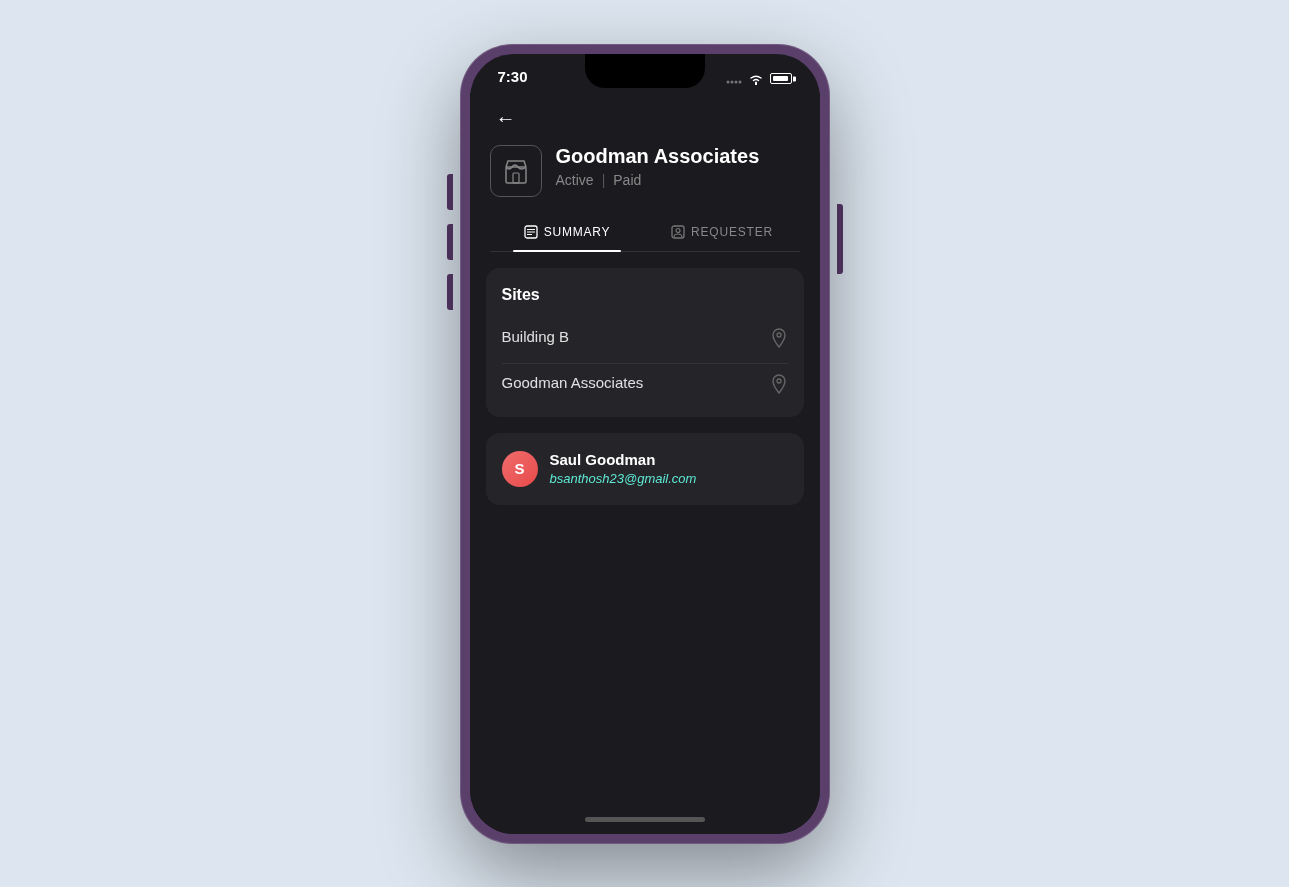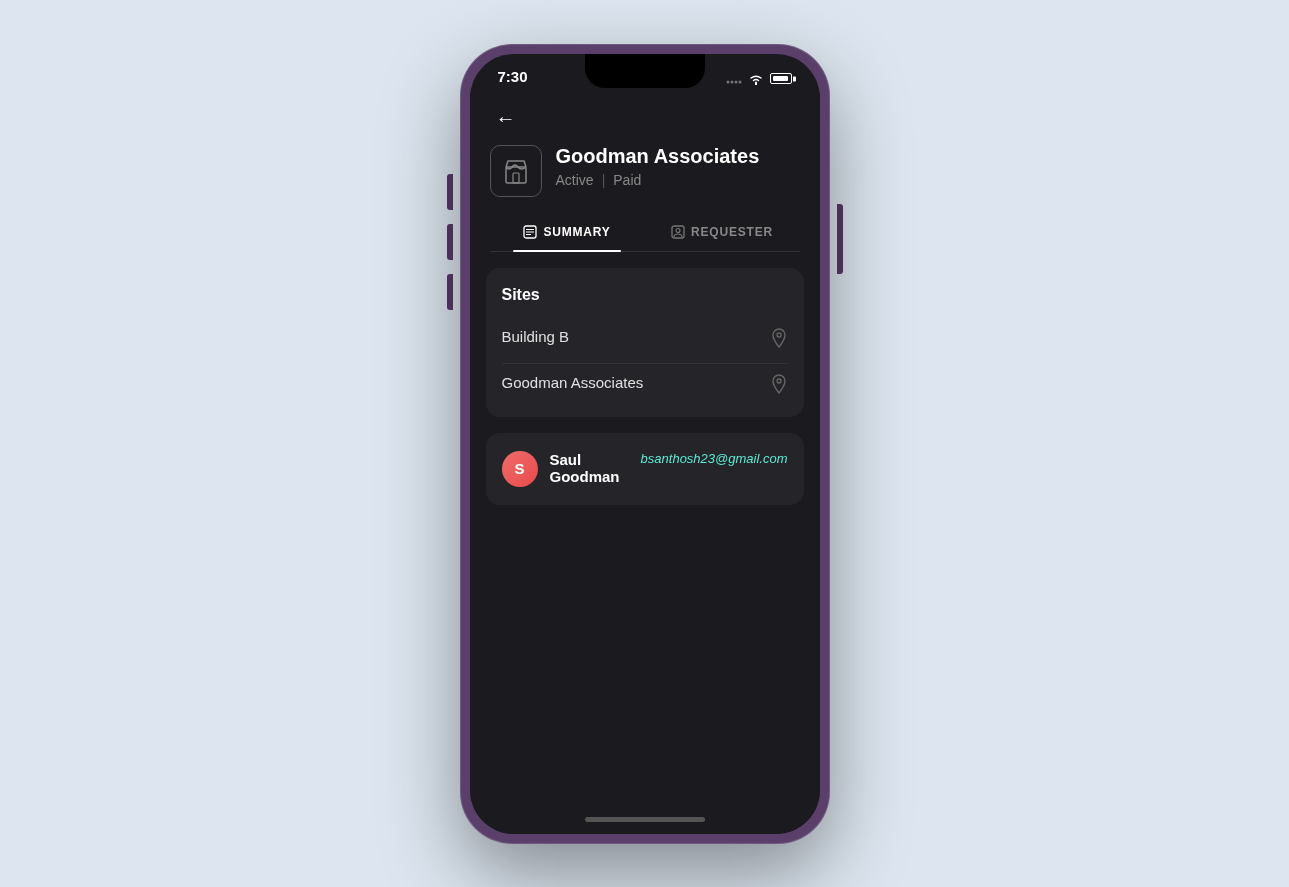--- a/index.html
+++ b/index.html
@@ -174,21 +174,21 @@
 
     .tab {
       flex: 1;
       display: flex;
       align-items: center;
       justify-content: center;
       gap: 6px;
       padding: 12px 0;
       color: #888;
       font-size: 12px;
-      font-weight: 700;
+      font-weight: 400;
       letter-spacing: 0.8px;
       cursor: pointer;
       position: relative;
     }
 
     .tab.active {
       color: #fff;
     }
 
     .tab.active::after {
@@ -271,21 +271,21 @@
       align-items: center;
       justify-content: center;
       color: #fff;
       font-size: 15px;
       font-weight: 700;
       flex-shrink: 0;
     }
 
     .contact-info {
       display: flex;
-      flex-direction: row;
+      flex-direction: column;
       gap: 3px;
     }
 
     .contact-name {
       color: #fff;
       font-size: 15px;
       font-weight: 700;
     }
 
     .contact-email {

